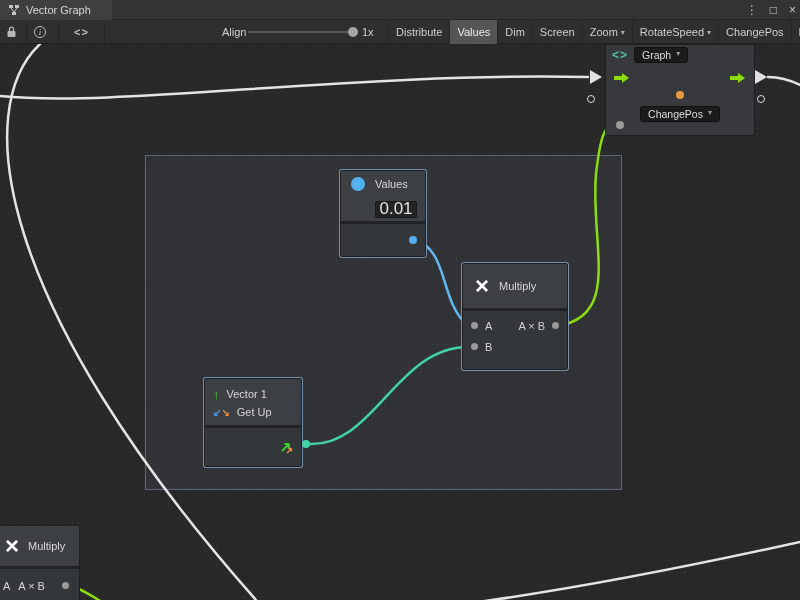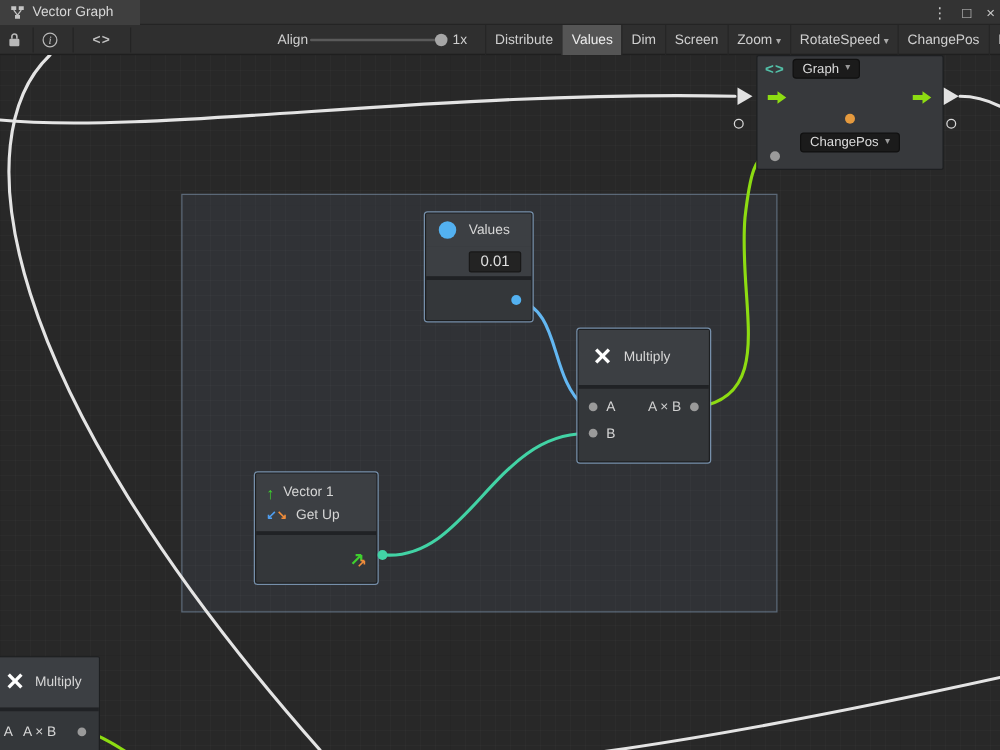--- a/index.html
+++ b/index.html
@@ -66,21 +66,21 @@
   .dot.teal { background:#42d3a5; }
   .dot.orange { background:#e59a3e; }
 
   
   .node-float { left:340px; top:126px; width:86px; }
   .node-float .node-hdr { height:26px; padding:0 10px; gap:10px; }
   .float-icon { width:14px; height:14px; border-radius:50%; background:#53b1f0; flex:none; }
   .val-row { height:24px; background:#3c3f43; display:flex; align-items:center;
              justify-content:flex-end; padding-right:8px; }
   .val-box { width:42px; height:17px; background:#232323; border:1px solid #181818;
-             border-radius:2px; color:#e0e0e0; font-size:12px; display:flex;
+             border-radius:2px; color:#e0e0e0; font-size:17px; display:flex;
              align-items:center; justify-content:center; }
   .node-float .strip { height:32px; display:flex; align-items:center;
                        justify-content:flex-end; padding-right:8px; }
 
   
   .node-mult { left:462px; top:219px; width:106px; }
   .node-mult .node-hdr { height:44px; padding:0 12px; gap:10px; }
   .x-glyph { font-size:24px; font-weight:bold; color:#ffffff; line-height:1; }
   .node-mult .body { padding:4px 0 12px 0; }
   .node-mult .port-row { padding:0 8px; gap:7px; }

